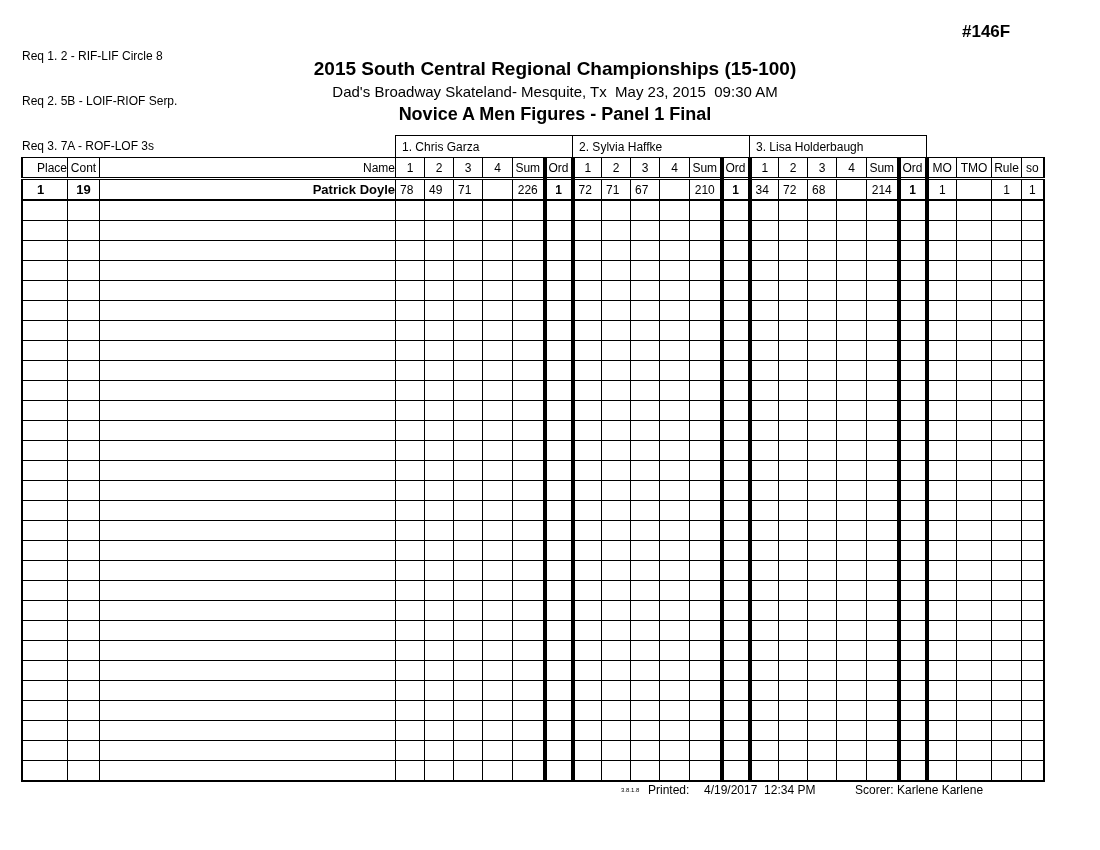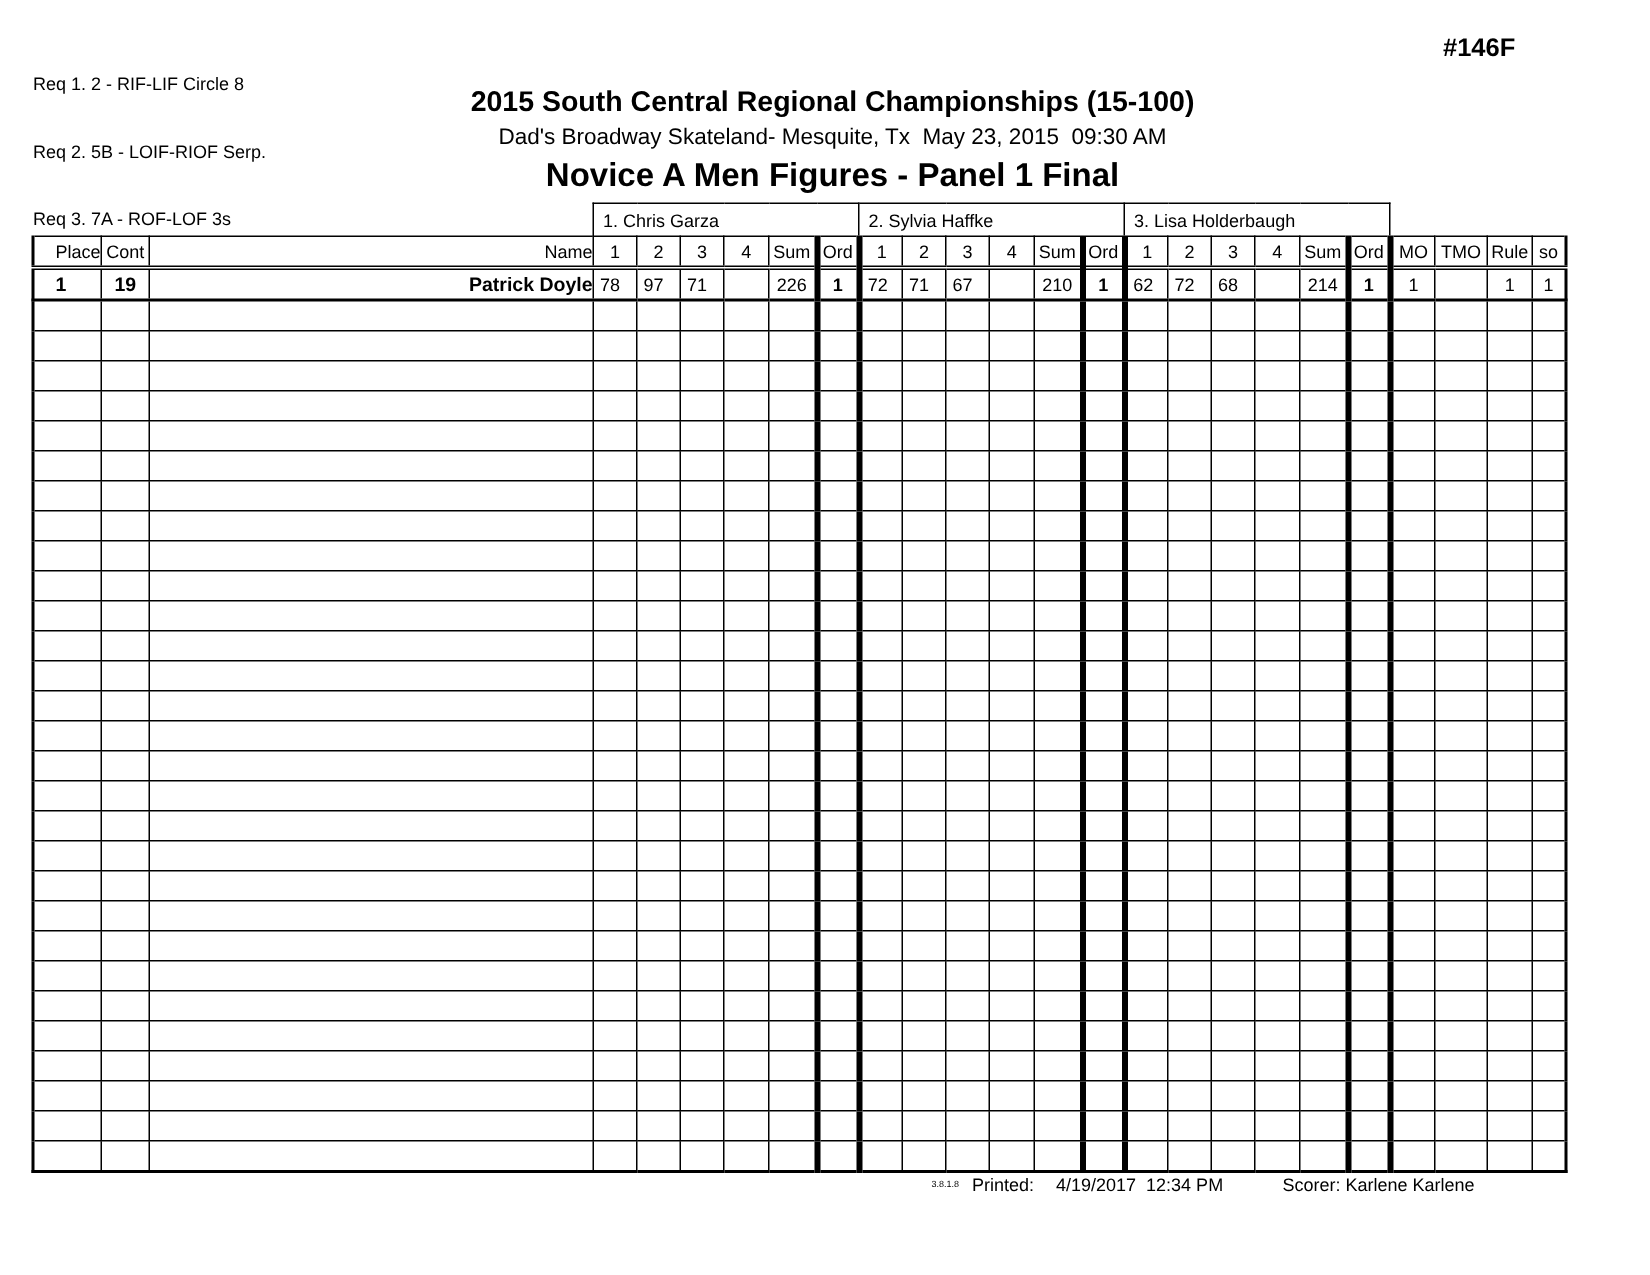--- a/index.html
+++ b/index.html
@@ -16,21 +16,21 @@
   .evtnum {
     position:absolute; left:962px; top:22px;
     font-size:17px; font-weight:bold;
   }
   .titles {
     position:absolute; left:10px; top:20px; width:1090px;
     text-align:center;
   }
   .t1 { font-size:19px; font-weight:bold; white-space:pre;margin-top:38px; }
   .t2 { font-size:15px; margin-top:3px; white-space:pre; }
-  .t3 { font-size:22px; font-weight:bold; margin-top:4px; white-space:pre; }
+  .t3 { font-size:18px; font-weight:bold; margin-top:4px; white-space:pre; }
   .t4 { font-size:16px; margin-top:4px; white-space:pre; }
 
   table.results {
     position:absolute; left:21px; top:135px;
     border-collapse:collapse; table-layout:fixed;
   }
   .results td, .results th {
     border:1px solid #000; height:19px; padding:0;
     font-size:12px; font-weight:normal;
     overflow:hidden; white-space:nowrap;
@@ -138,32 +138,32 @@
         <th class="c">Rule</th>
         <th class="c collast">so</th>
       </tr>
     </thead>
     <tbody>
       <tr class="filled">
         <td class="l colfirst b">1</td>
         <td class="c b">19</td>
         <td class="namecol b">Patrick Doyle</td>
         <td class="score">78</td>
-        <td class="score">97</td>
+        <td class="score">49</td>
         <td class="score">71</td>
         <td class="score"></td>
         <td class="c">226</td>
         <td class="ord">1</td>
         <td class="score">72</td>
         <td class="score">71</td>
         <td class="score">67</td>
         <td class="score"></td>
         <td class="c">210</td>
         <td class="ord">1</td>
-        <td class="score">62</td>
+        <td class="score">34</td>
         <td class="score">72</td>
         <td class="score">68</td>
         <td class="score"></td>
         <td class="c">214</td>
         <td class="ord">1</td>
         <td class="c">1</td>
         <td class="c"></td>
         <td class="c">1</td>
         <td class="c collast">1</td>
       </tr>

